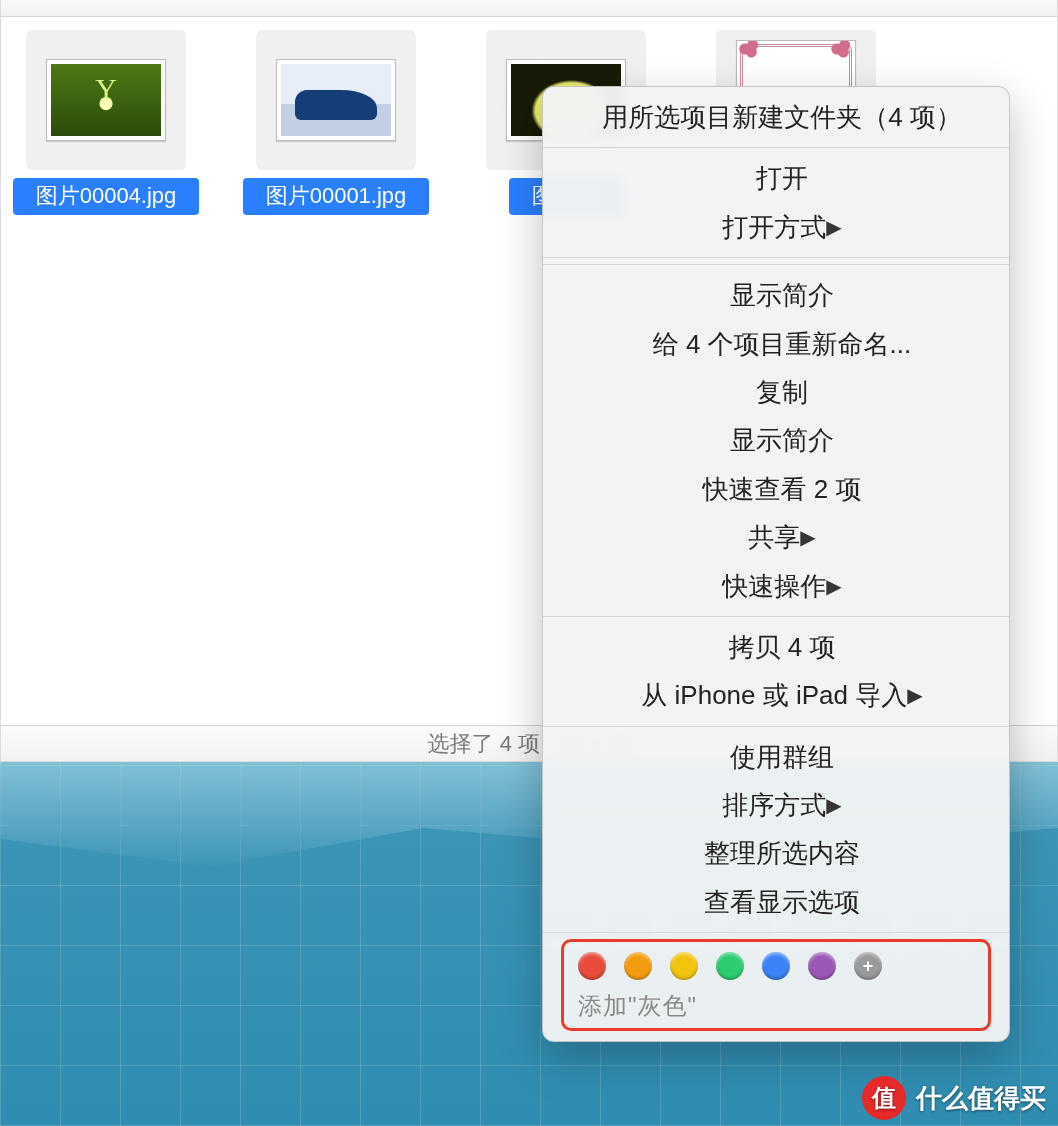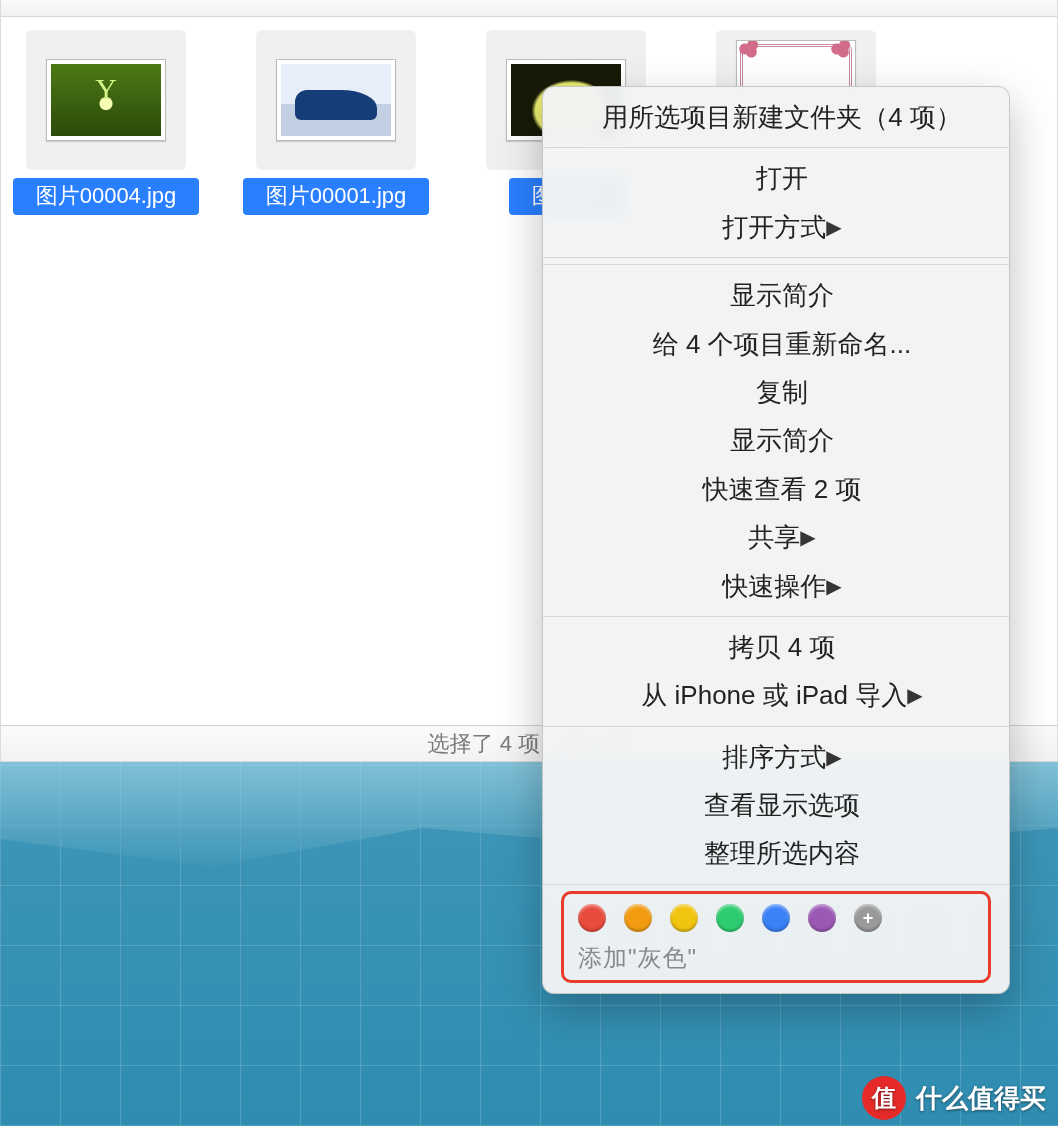--- a/index.html
+++ b/index.html
@@ -218,28 +218,31 @@
   <div class="menu-sep"></div>
   <div class="menu-item">
       <span>拷贝 4 项</span>
     </div>
   <div class="menu-item">
       <span>从 iPhone 或 iPad 导入</span>
       <span class="arrow">▶</span>
     </div>
   <div class="menu-sep"></div>
   <div class="menu-item">
+      <span>使用群组</span>
+    </div>
+  <div class="menu-item">
       <span>排序方式</span>
       <span class="arrow">▶</span>
     </div>
   <div class="menu-item">
+      <span>整理所选内容</span>
+    </div>
+  <div class="menu-item">
       <span>查看显示选项</span>
-    </div>
-  <div class="menu-item">
-      <span>整理所选内容</span>
     </div>
   <div class="menu-sep"></div>
 
   <div class="tag-section">
     <div class="tag-highlight">
       <div class="tag-row">
         <div class="tag-dot" style="background: rgb(231, 76, 60);"></div>
         <div class="tag-dot" style="background: rgb(243, 156, 18);"></div>
         <div class="tag-dot" style="background: rgb(241, 196, 15);"></div>
         <div class="tag-dot" style="background: rgb(46, 204, 113);"></div>

